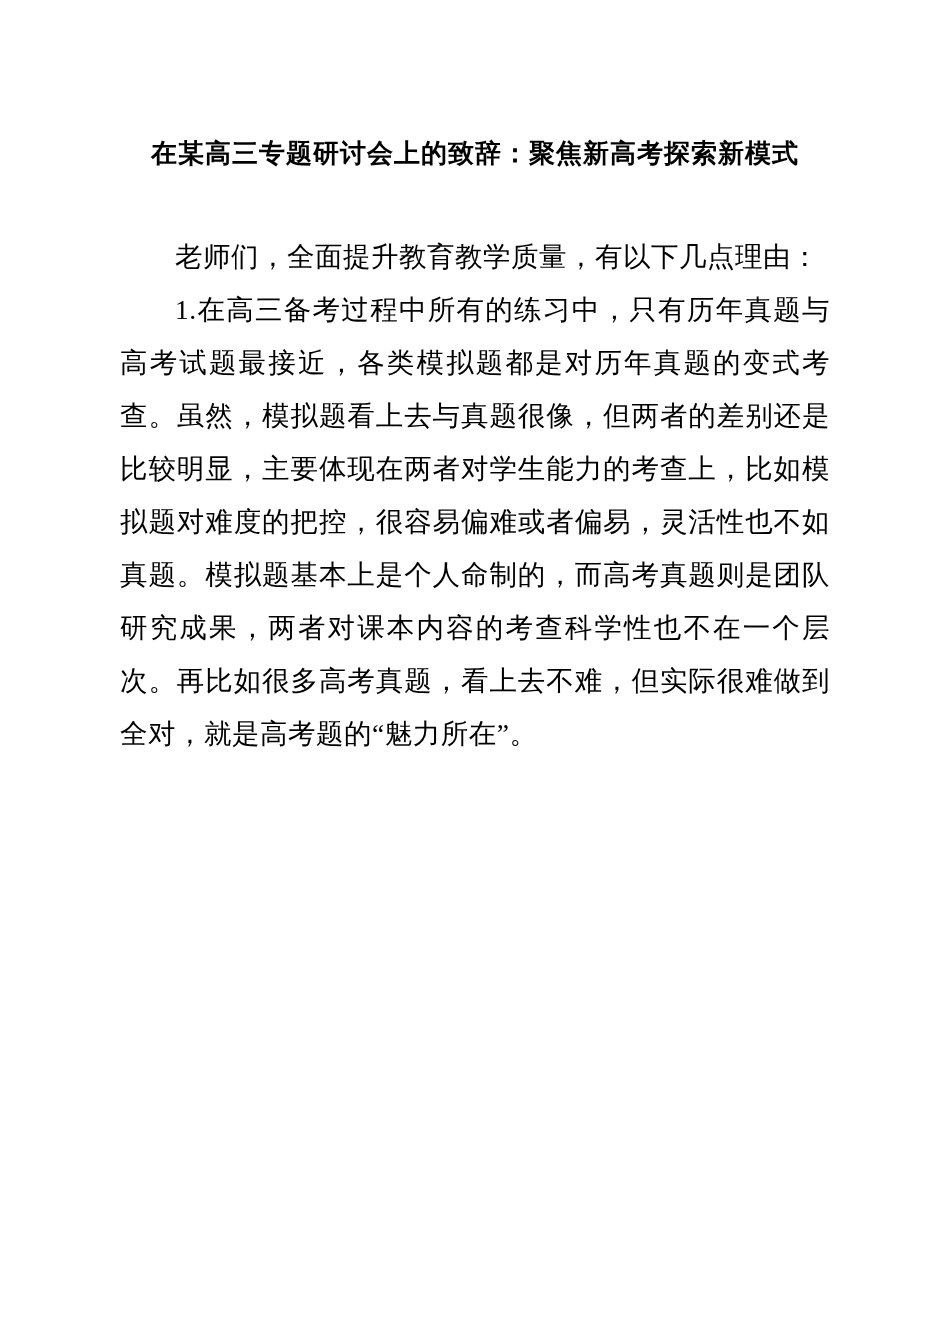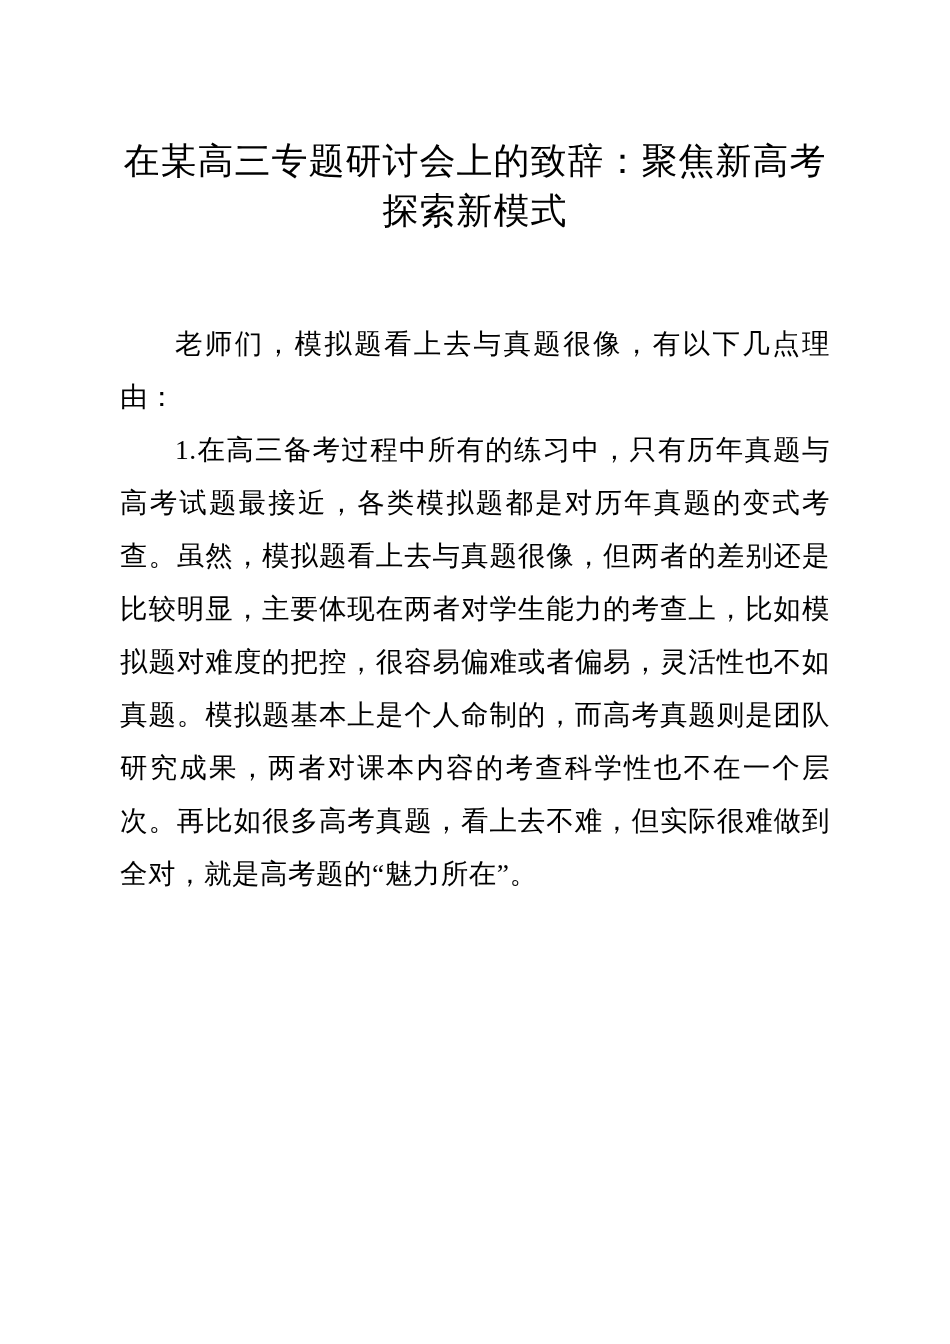--- a/index.html
+++ b/index.html
@@ -12,25 +12,25 @@
     width: 950px;
     min-height: 1344px;
     margin: 0 auto;
     background: #ffffff;
     box-sizing: border-box;
     padding: 136px 120px 60px 120px;
     font-family: "Liberation Serif", "DejaVu Serif", serif;
     color: #000000;
   }
   .doc-title {
-    font-size: 36px;
-    font-weight: normal;
+    font-size: 26px;
+    font-weight: bold;
     text-align: center;
     line-height: 1.4;
-    margin: 0 0 80px 0;
+    margin: 0 0 58px 0;
     letter-spacing: 1px;
   }
   .doc-body p {
     font-size: 27.5px;
     line-height: 53px;
     margin: 0;
     text-align: justify;
     word-break: break-all;
     letter-spacing: 0.5px;
   }
@@ -38,17 +38,17 @@
     text-indent: 2em;
   }
 </style>
 </head>
 <body>
 
 <div class="page">
   <h1 class="doc-title">在某高三专题研讨会上的致辞：聚焦新高考探索新模式</h1>
 
   <div class="doc-body">
-    <p class="indent">老师们，模拟题看上去与真题很像，有以下几点理由：</p>
+    <p class="indent">老师们，全面提升教育教学质量，有以下几点理由：</p>
     <p class="indent">1.在高三备考过程中所有的练习中，只有历年真题与高考试题最接近，各类模拟题都是对历年真题的变式考查。虽然，模拟题看上去与真题很像，但两者的差别还是比较明显，主要体现在两者对学生能力的考查上，比如模拟题对难度的把控，很容易偏难或者偏易，灵活性也不如真题。模拟题基本上是个人命制的，而高考真题则是团队研究成果，两者对课本内容的考查科学性也不在一个层次。再比如很多高考真题，看上去不难，但实际很难做到全对，就是高考题的“魅力所在”。</p>
 
   </div>
 </div>
 
 </body></html>

